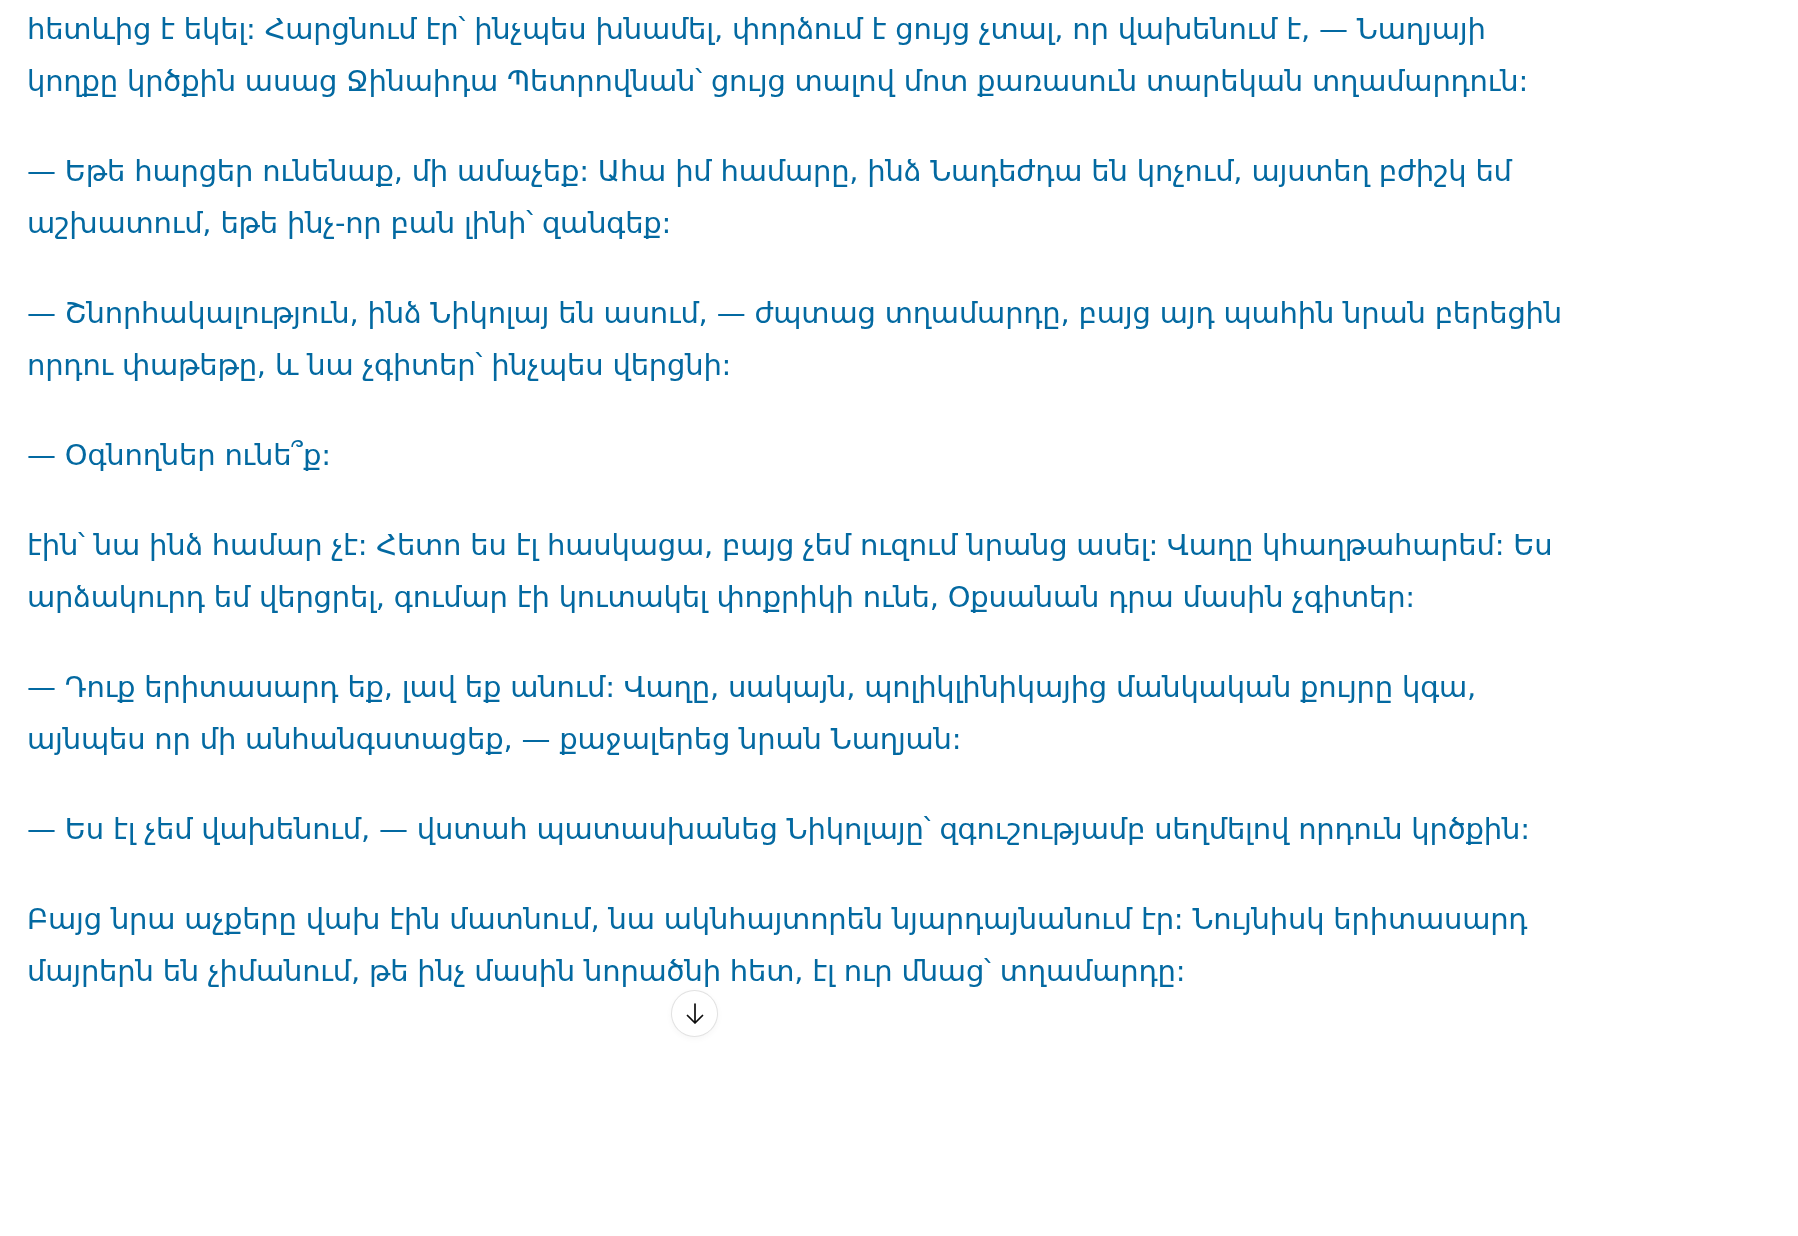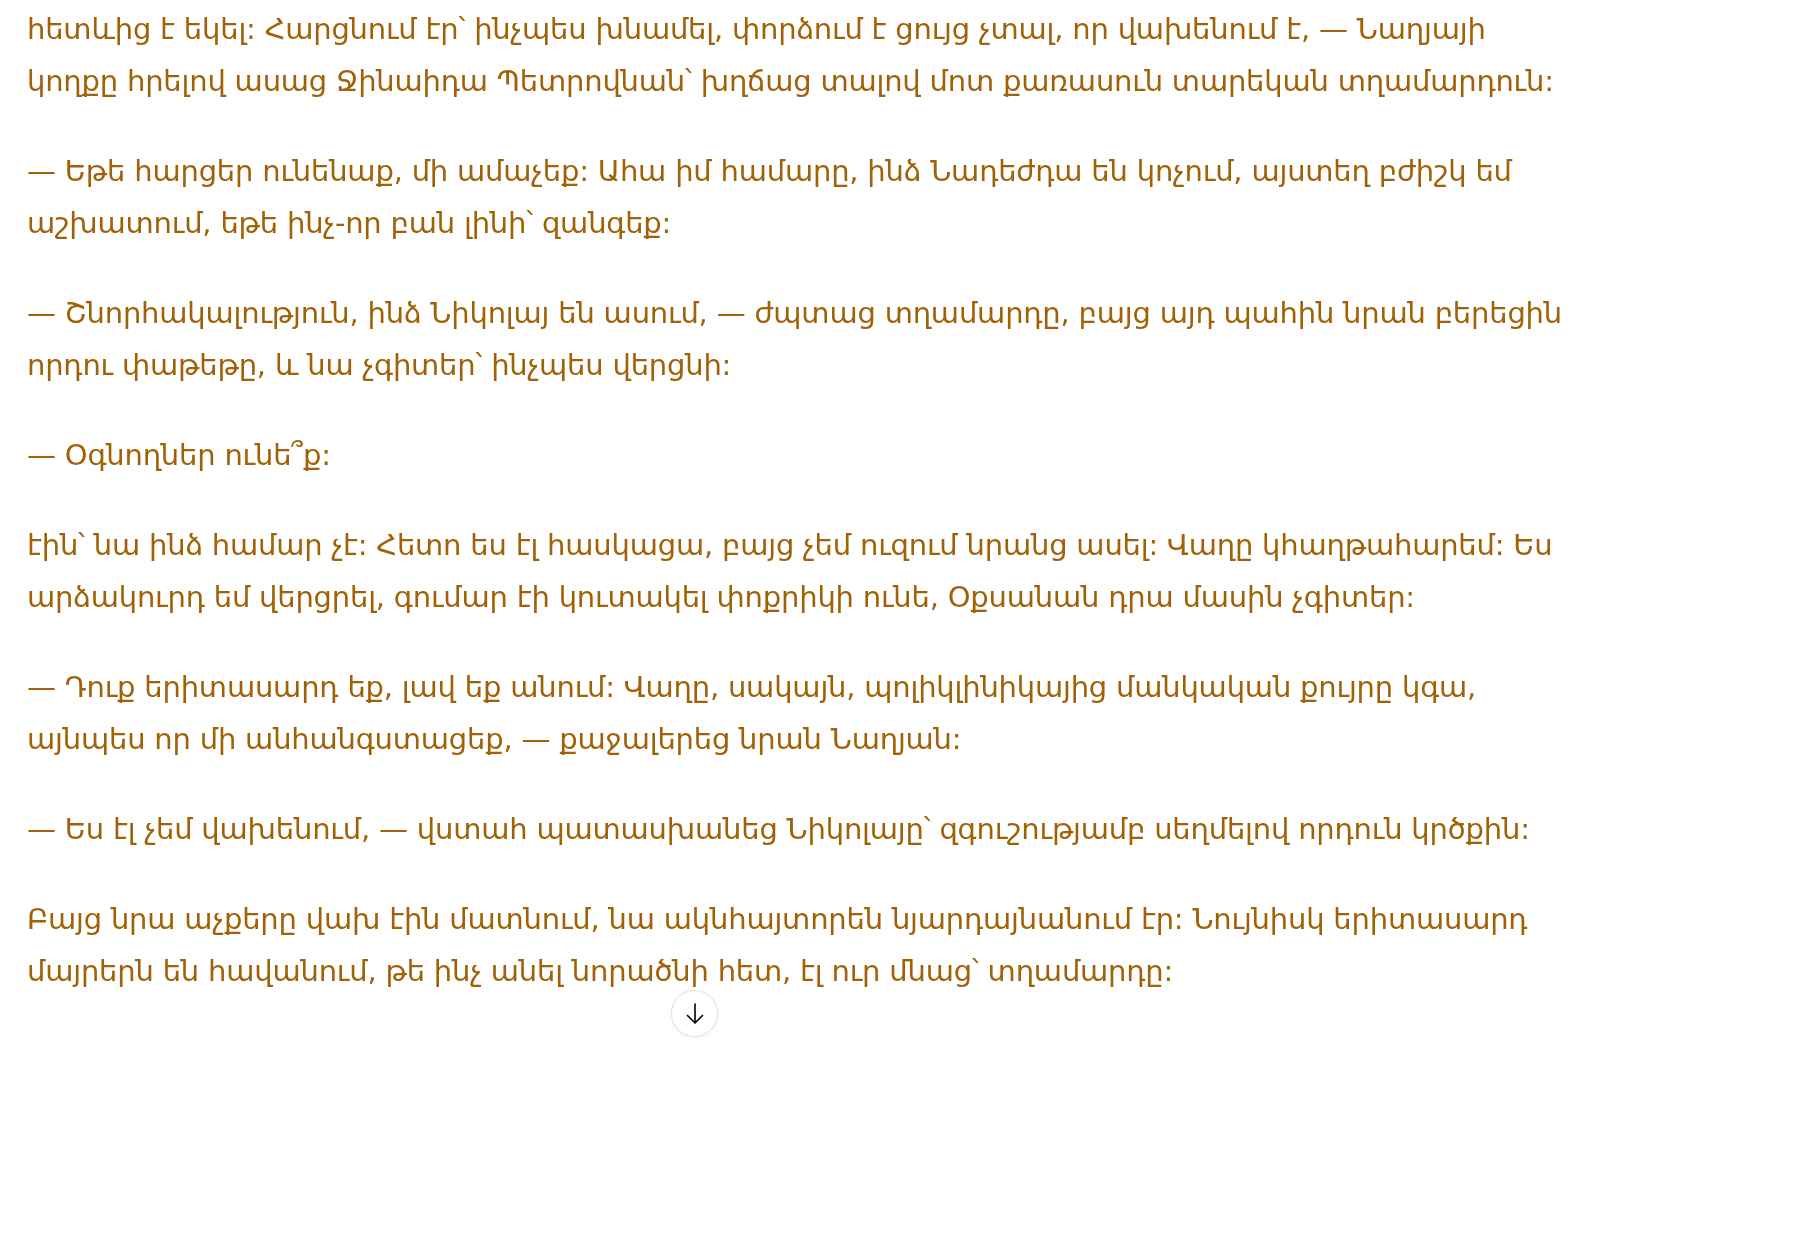--- a/index.html
+++ b/index.html
@@ -25,21 +25,21 @@
     right: 40px;
   }
   .paragraph {
     margin: 0 0 38px 0;
   }
   .text-line {
     font-size: 29px;
     line-height: 52px;
     white-space: nowrap;
     letter-spacing: -0.2px;
-    color: #a16207;
+    color: #0369a1;
   }
   .scroll-down-button {
     position: absolute;
     left: 671px;
     top: 990px;
     width: 47px;
     height: 47px;
     border-radius: 50%;
     background: #ffffff;
     border: 1px solid rgba(13, 13, 13, 0.12);
@@ -55,21 +55,21 @@
     display: block;
   }
 </style>
 </head>
 <body>
 
 <div class="page">
   <div class="story" id="story">
       <div class="paragraph">
         <div class="text-line">հետևից է եկել: Հարցնում էր՝ ինչպես խնամել, փորձում է ցույց չտալ, որ վախենում է, — Նաղյայի</div>
-        <div class="text-line">կողքը հրելով ասաց Ջինաիդա Պետրովնան՝ խղճաց տալով մոտ քառասուն տարեկան տղամարդուն:</div>
+        <div class="text-line">կողքը կրծքին ասաց Ջինաիդա Պետրովնան՝ ցույց տալով մոտ քառասուն տարեկան տղամարդուն:</div>
       </div>
       <div class="paragraph">
         <div class="text-line">— Եթե հարցեր ունենաք, մի ամաչեք: Ահա իմ համարը, ինձ Նադեժդա են կոչում, այստեղ բժիշկ եմ</div>
         <div class="text-line">աշխատում, եթե ինչ-որ բան լինի՝ զանգեք:</div>
       </div>
       <div class="paragraph">
         <div class="text-line">— Շնորհակալություն, ինձ Նիկոլայ են ասում, — ժպտաց տղամարդը, բայց այդ պահին նրան բերեցին</div>
         <div class="text-line">որդու փաթեթը, և նա չգիտեր՝ ինչպես վերցնի:</div>
       </div>
       <div class="paragraph">
@@ -81,21 +81,21 @@
       </div>
       <div class="paragraph">
         <div class="text-line">— Դուք երիտասարդ եք, լավ եք անում: Վաղը, սակայն, պոլիկլինիկայից մանկական քույրը կգա,</div>
         <div class="text-line">այնպես որ մի անհանգստացեք, — քաջալերեց նրան Նաղյան:</div>
       </div>
       <div class="paragraph">
         <div class="text-line">— Ես էլ չեմ վախենում, — վստահ պատասխանեց Նիկոլայը՝ զգուշությամբ սեղմելով որդուն կրծքին:</div>
       </div>
       <div class="paragraph">
         <div class="text-line">Բայց նրա աչքերը վախ էին մատնում, նա ակնհայտորեն նյարդայնանում էր: Նույնիսկ երիտասարդ</div>
-        <div class="text-line">մայրերն են հավանում, թե ինչ անել նորածնի հետ, էլ ուր մնաց՝ տղամարդը:</div>
+        <div class="text-line">մայրերն են չիմանում, թե ինչ մասին նորածնի հետ, էլ ուր մնաց՝ տղամարդը:</div>
       </div>
     </div>
 
   <button class="scroll-down-button" aria-label="scroll down">
     <span>
       <svg width="22" height="24" viewBox="0 0 22 24" fill="none" xmlns="http://www.w3.org/2000/svg">
         <path d="M11 2 V21 M3.5 13.5 L11 21 L18.5 13.5" stroke="#0d0d0d" stroke-width="1.7" stroke-linecap="round" stroke-linejoin="round"></path>
       </svg>
     </span>
   </button>

